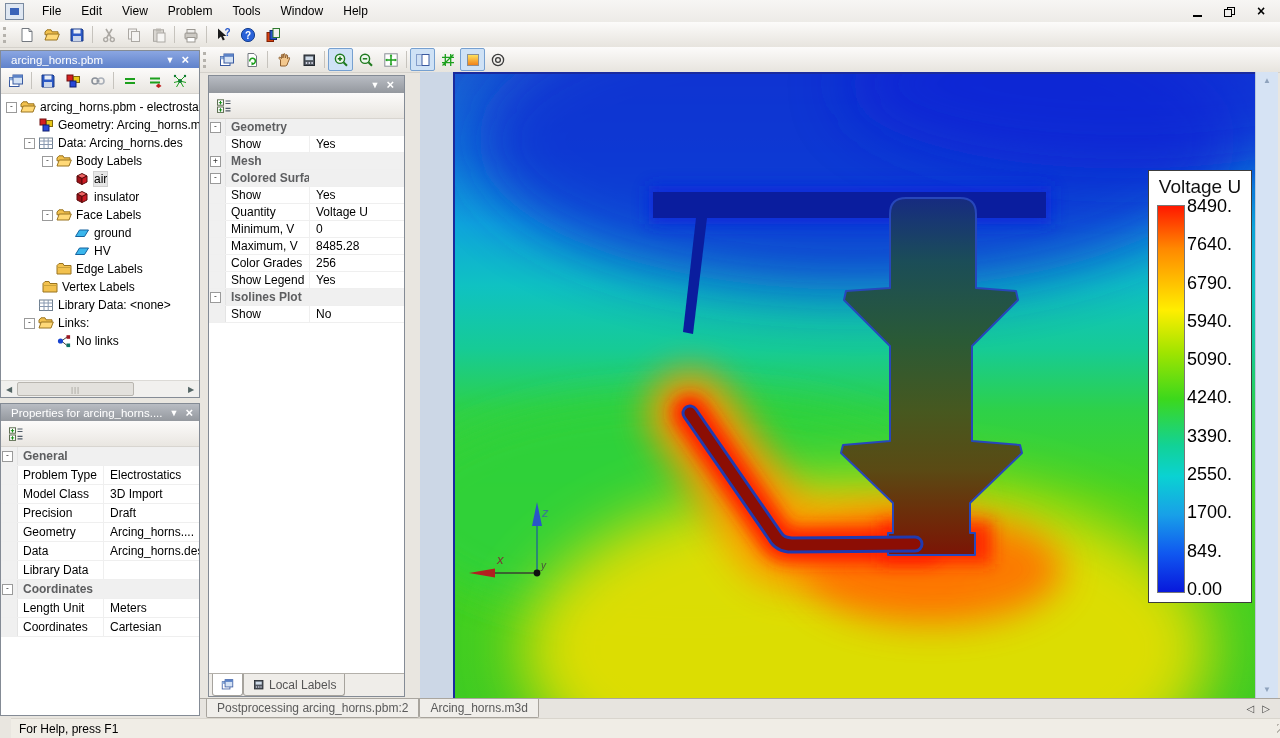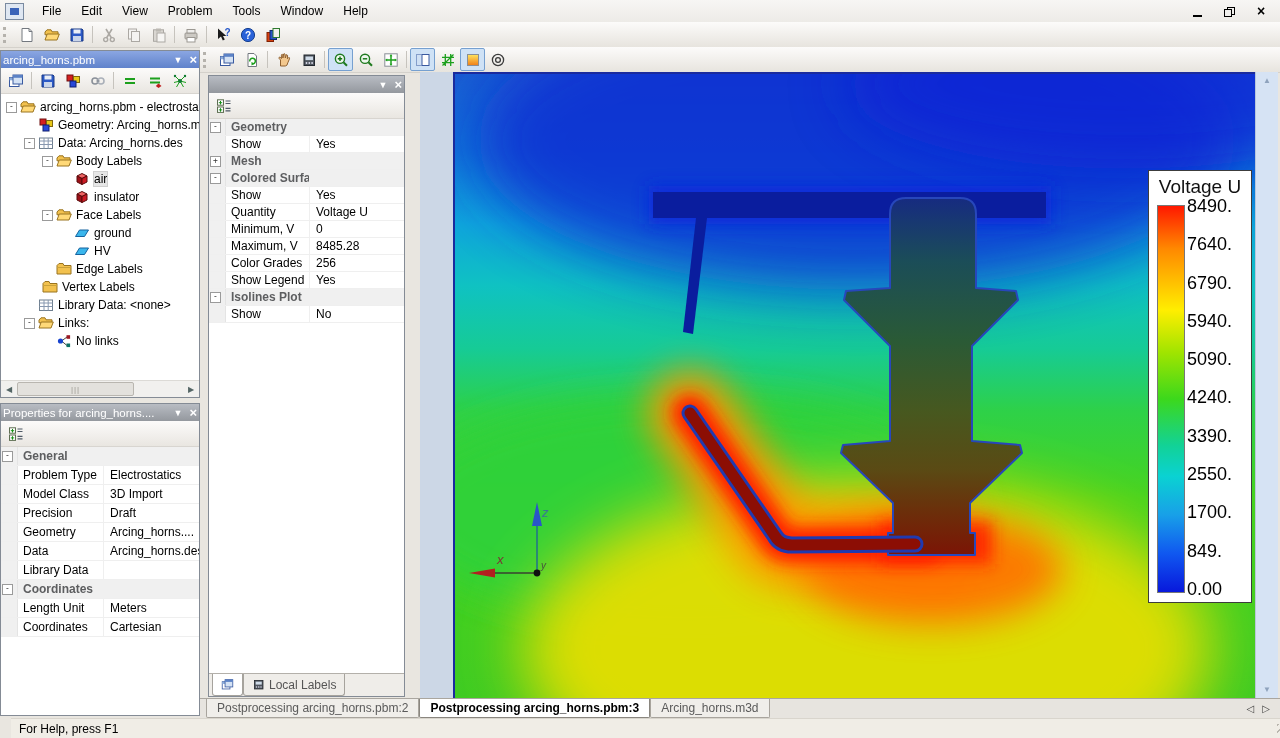--- a/index.html
+++ b/index.html
@@ -30,21 +30,21 @@
   .tbtn{width:23px;height:21px;display:flex;align-items:center;justify-content:center;
         border:1px solid transparent;border-radius:2px;flex:none;}
   .tbtn.hl{background:#cfe2f6;border-color:#76a0d0;}
   .tsep{width:1px;height:17px;background:#c6c3bd;margin:0 3px;flex:none;}
   .tbtn svg{width:16px;height:16px;}
   
   .pane{background:#fff;border:1px solid #848b95;box-sizing:border-box;display:flex;flex-direction:column;}
   #tree-panel{left:0;top:50px;width:200px;height:348px;}
   #props-panel{left:0;top:403px;width:200px;height:313px;}
   #mid-panel{left:208px;top:75px;width:197px;height:622px;}
-  .pane-title{height:17px;flex:none;display:flex;align-items:center;padding:0 2px;color:#fff;
+  .pane-title{height:17px;flex:none;display:flex;align-items:center;padding:0 10px;color:#fff;
               font-size:11.5px;white-space:nowrap;overflow:hidden;}
   .pane-title.active{background:linear-gradient(#8aa6e2,#6082cb);}
   .pane-title.inactive{background:linear-gradient(#b8bcc3,#94989e);}
   .pane-title .spring{flex:1;}
   .pane-glyph{color:#fff;font-size:9px;margin-left:7px;flex:none;}
   .pane-glyph.x{font-size:13px;font-weight:bold;line-height:10px;}
   .pane-toolbar{height:25px;flex:none;background:linear-gradient(#fcfbfa,#e9e6e1);
                 border-bottom:1px solid #d8d5d0;display:flex;align-items:center;padding-left:2px;}
   
   #tree-body{flex:1;overflow:hidden;padding-top:4px;}
@@ -822,21 +822,20 @@
   </div>
 </div>
 
 <div id="vscroll" class="abs">
   <span>▲</span>
   <span>▼</span>
 </div>
 
 <div id="doctabs" class="abs">
   <span class="dtab">Postprocessing arcing_horns.pbm:2</span>
-  <span class="dtab active">Postprocessing arcing_horns.pbm:3</span>
   <span class="dtab">Arcing_horns.m3d</span>
   <span id="tabnav">
     <span>◁</span>
     <span>▷</span>
   </span>
 </div>
 
 <div id="statusbar" class="abs">
   <span id="status-msg">For Help, press F1</span>
   <span id="status-grip"></span>

